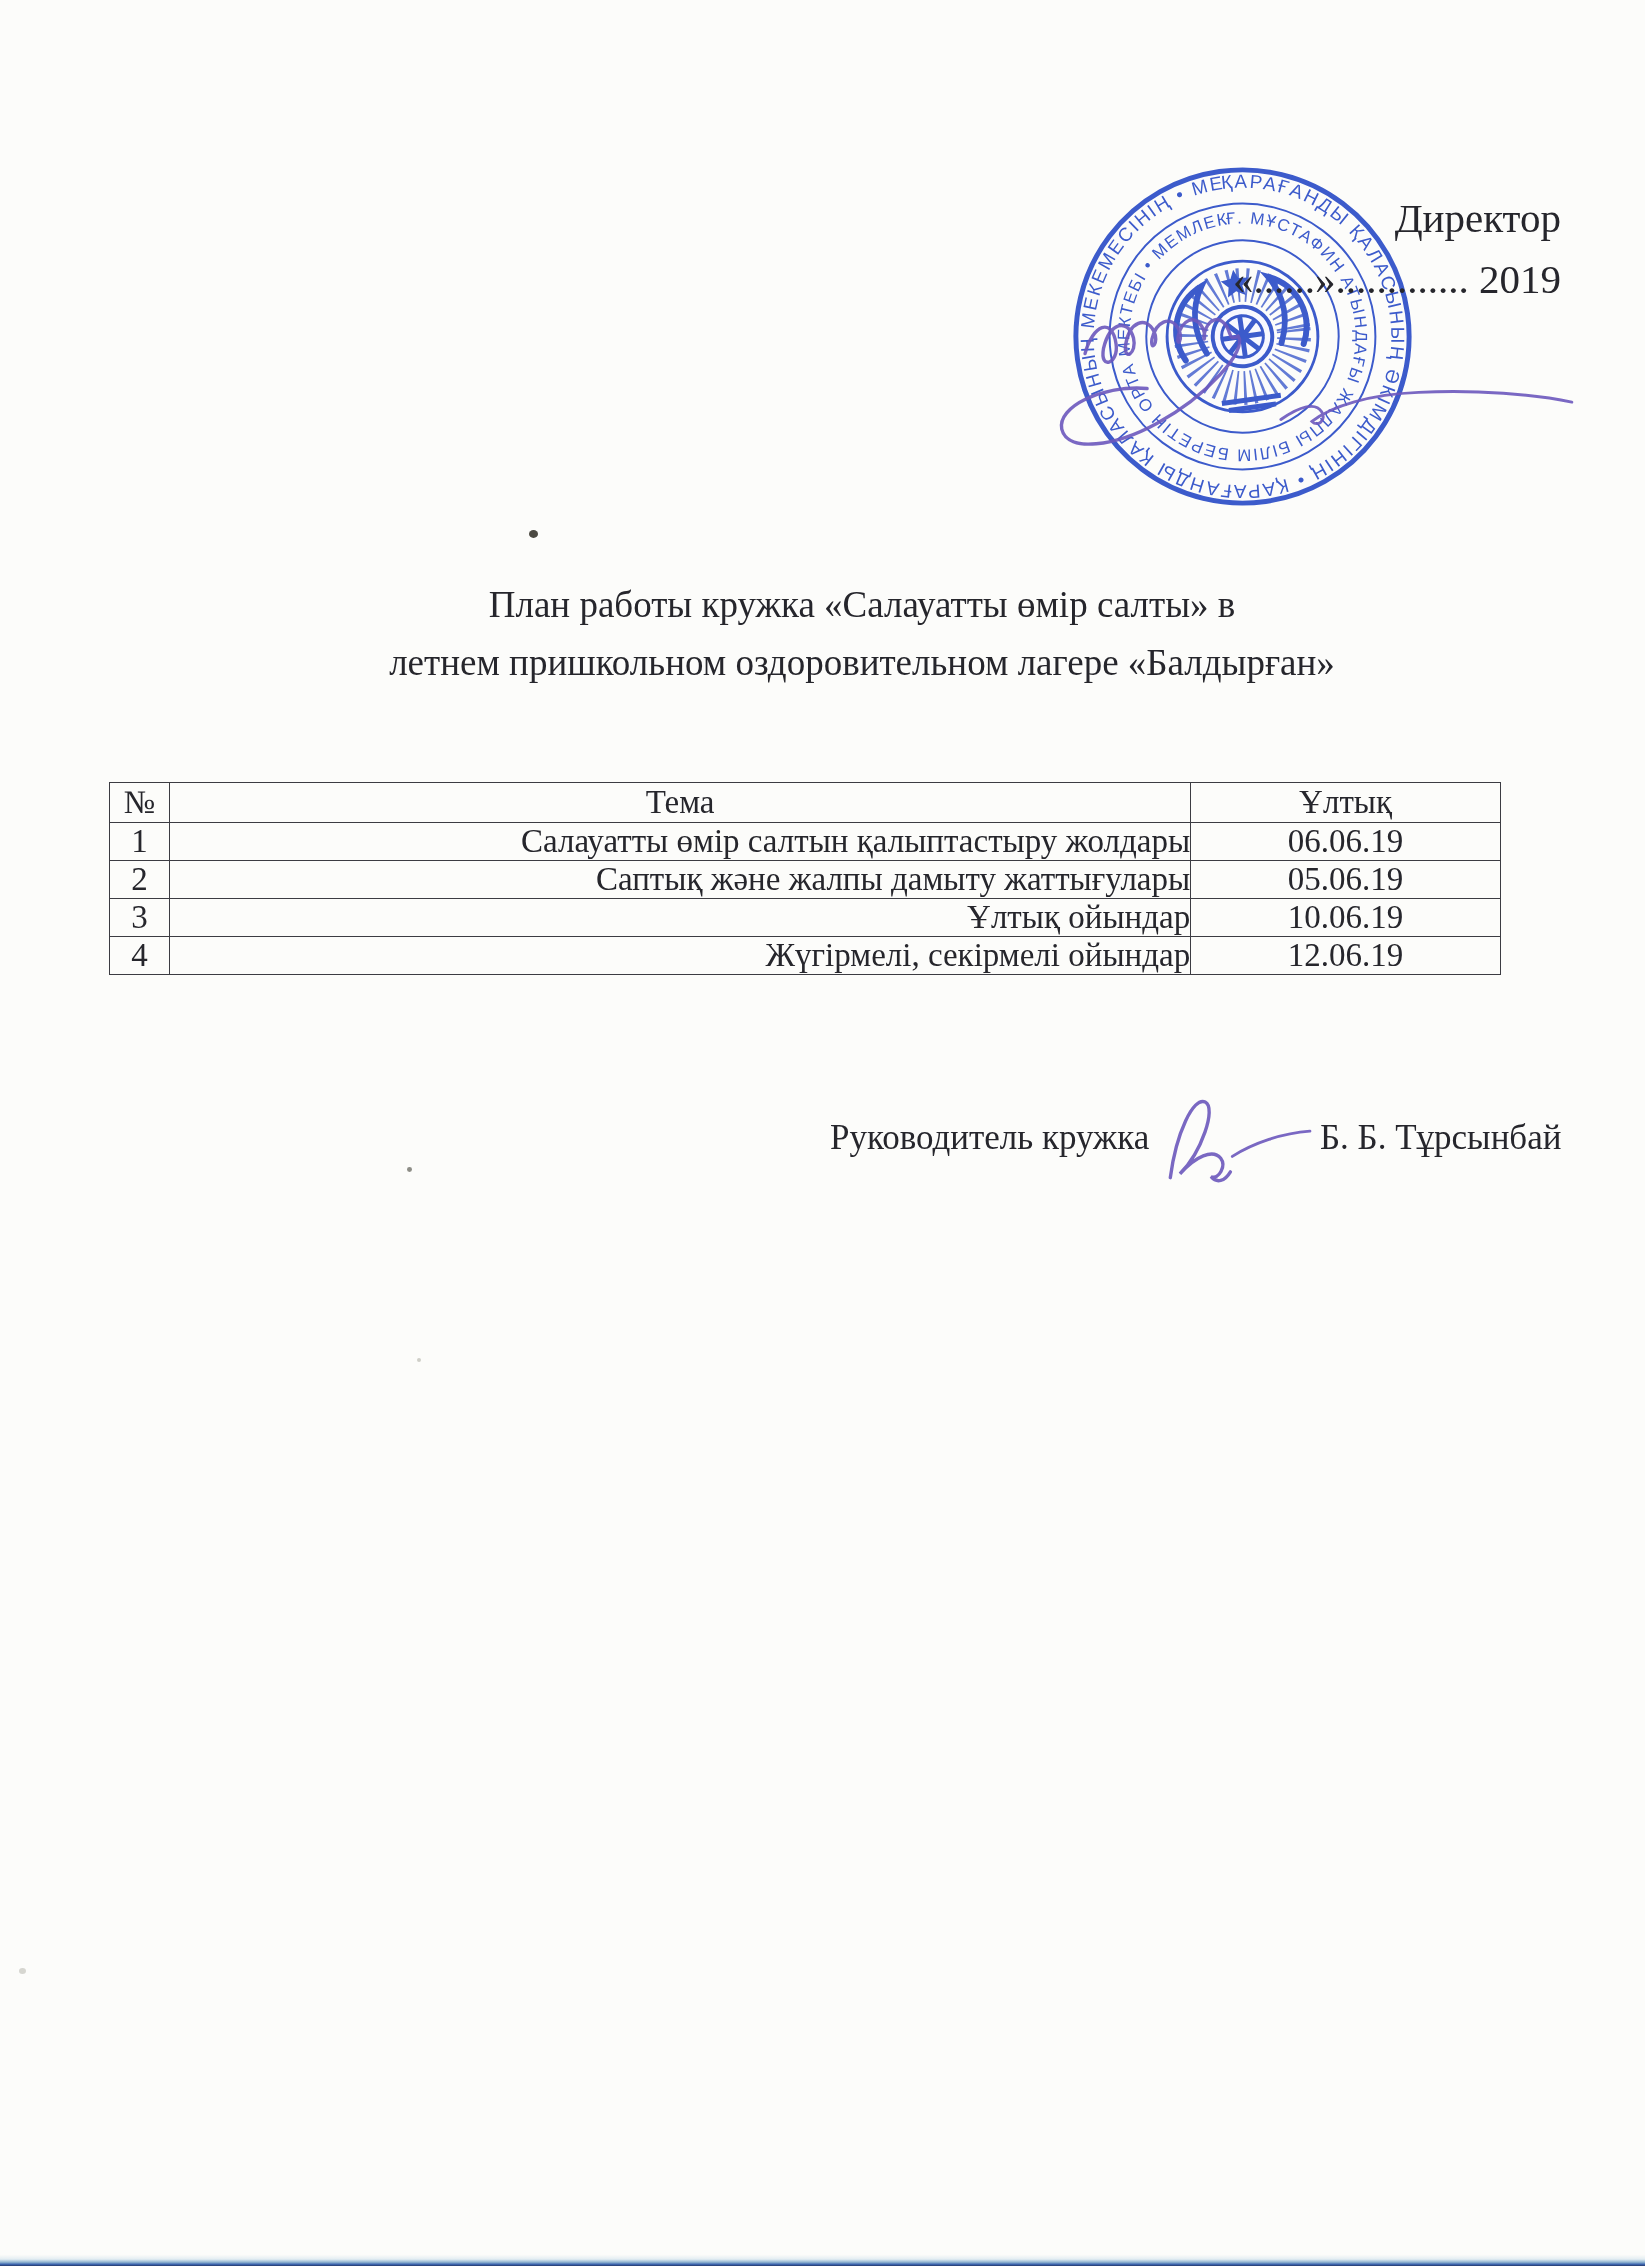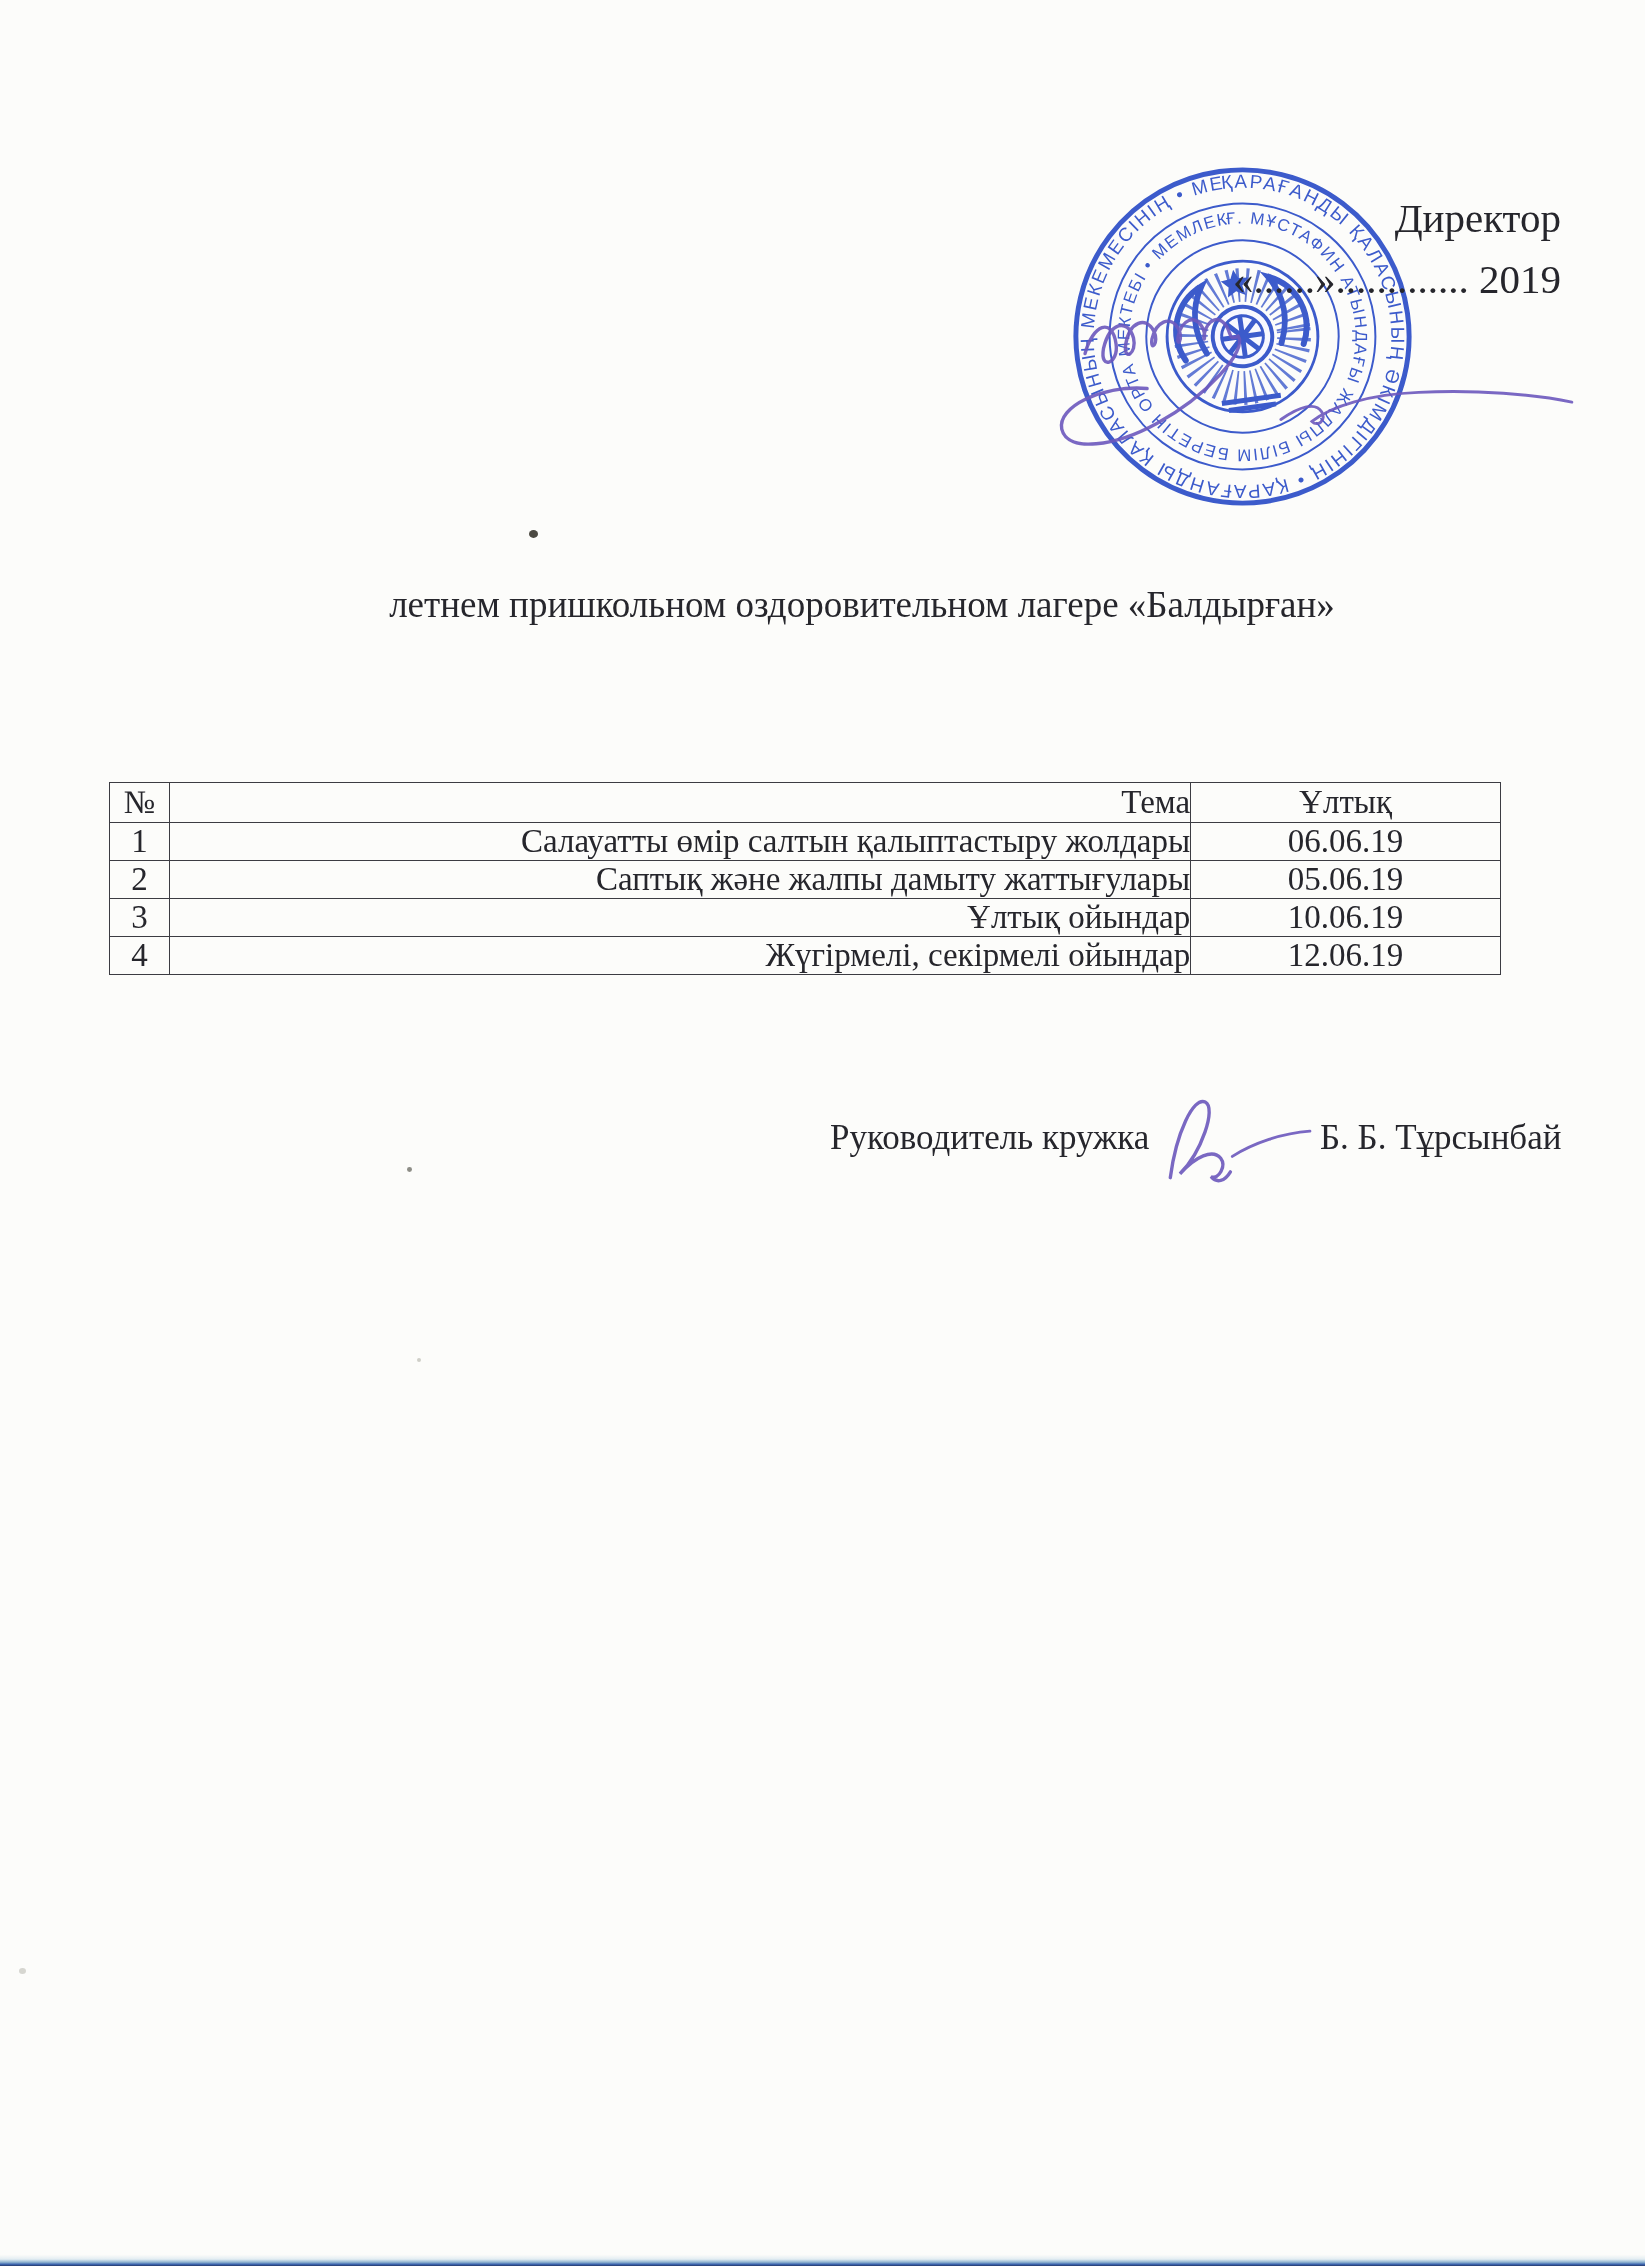--- a/index.html
+++ b/index.html
@@ -40,21 +40,21 @@
     border-collapse:collapse; font-size:33px; z-index:1;
   }
   .plan-table td, .plan-table th {
     border:1.9px solid #3c3c42; font-weight:normal;
     height:38px; line-height:35px; vertical-align:middle;
   }
   .plan-table th { height:40px; }
   .col-num  { width:60px;  text-align:center; }
   .col-topic{ width:1022px; text-align:right; padding-left:15.5px; }
   .col-date { width:310px; text-align:center; }
-  th.col-topic { padding-left:0; }
+  th.col-topic { text-align:center; padding-left:0; }
   
   .footer-line {
     position:absolute; left:830px; top:1118px; font-size:35px;
     white-space:nowrap; z-index:1;
   }
   .footer-name { position:absolute; left:1320px; top:1118px; font-size:35px; white-space:nowrap; }
   
   .speck { position:absolute; border-radius:50%; z-index:5; }
   .speck-1 { left:529px;  top:530px;  width:8.7px; height:7.8px; background:#4c4a42; }
   .speck-2 { left:407px;  top:1167px; width:4.9px; height:4.9px; background:#8d8d86; }
@@ -104,20 +104,21 @@
 </svg>
 
 <svg class="sig-director" width="640" height="233" viewBox="0 0 660 240">
   <g fill="none" stroke="#6c58bd" stroke-width="3.5" stroke-linecap="round" opacity="0.9">
     <path d="M 98,84 c 8,-30 28,-38 32,-10 c 3,20 -17,28 -13,5 c 6,-27 25,-32 31,-11 c 4,16 -11,25 -8,6 c 4,-23 21,-29 29,-13 c 6,12 -4,22 -2,8 c 4,-18 19,-25 27,-11 c 6,12 -2,21 0,8 c 4,-17 17,-23 25,-9 c 5,10 0,18 2,6 c 4,-15 15,-19 23,-7 c 5,8 2,15 12,10 c 10,14 -32,62 -84,90 c -42,23 -92,31 -98,6 c -5,-23 42,-46 88,-42"></path>
     <path d="M 300,152 c 20,-14 36,-18 42,-8 c 5,9 -4,16 -10,10 c 20,-16 60,-28 110,-30 c 60,-3 120,2 158,10" stroke-width="3"></path>
   </g>
 </svg>
 
 <div class="doc-title">
+  <div>План работы  кружка «Салауатты өмір салты» в</div>
   <div>летнем пришкольном оздоровительном лагере «Балдырған»</div>
 </div>
 
 <table class="plan-table">
   <thead>
     <tr>
       <th class="col-num">№</th>
       <th class="col-topic">Тема</th>
       <th class="col-date">Ұлтық</th>
     </tr>

